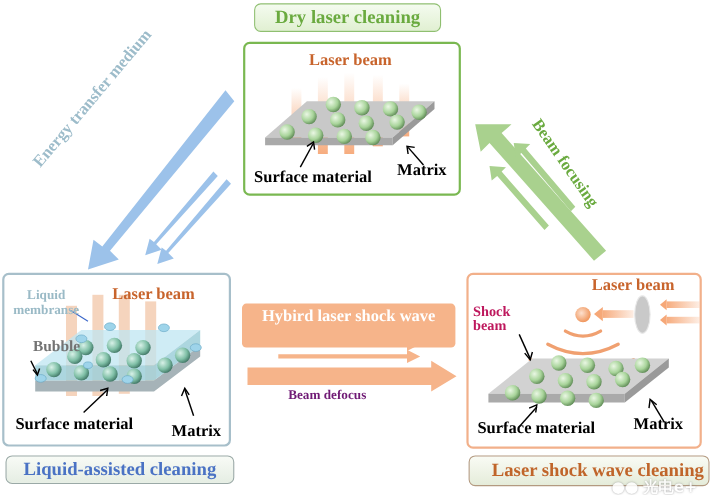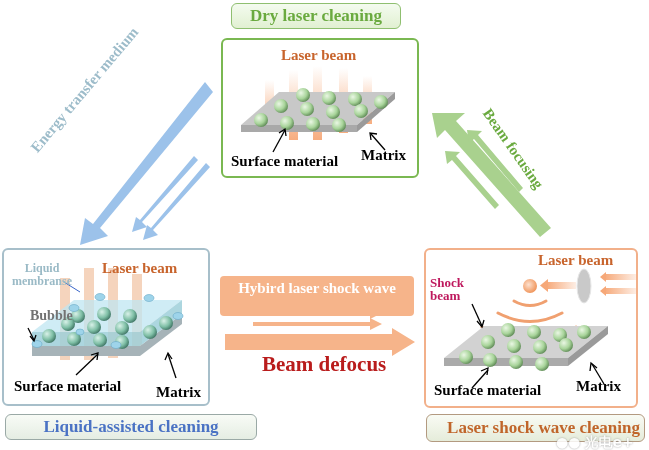--- a/index.html
+++ b/index.html
@@ -162,24 +162,24 @@
   <div class="lbl" style="left:8px;top:12px;font-size:12px;color:#9abac6;text-align:center;line-height:13px;">
     <div>Liquid</div>
     <div>membranse</div>
   </div>
   <div class="lbl" style="left:98px;top:10px;font-size:15px;color:#c8642c;">Laser beam</div>
   <div class="lbl" style="left:2px;top:58px;font-size:14px;color:#737373;margin-left:24px;">Bubble</div>
   <div class="lbl" style="left:10px;top:128px;font-size:15px;color:#000;">Surface material</div>
   <div class="lbl" style="left:152px;top:134px;font-size:15px;color:#000;">Matrix</div>
 </div>
 
-<div class="title-box" style="left:5px;top:414px;width:252px;height:26px;border:1.5px solid #9aa9a6;background:linear-gradient(#f8fbf6,#e5ede3);color:#4a72c4;font-size:17px;line-height:23px;">Liquid-assisted cleaning</div>
+<div class="title-box" style="left:5px;top:414px;width:208px;height:26px;border:1.5px solid #9aa9a6;background:linear-gradient(#f8fbf6,#e5ede3);color:#4a72c4;font-size:17px;line-height:23px;">Liquid-assisted cleaning</div>
 
 <div class="title-box" style="left:220px;top:276px;width:194px;height:40px;background:#f6b48a;color:#ffffff;font-size:15px;line-height:24px;border-radius:4px;">Hybird laser shock wave</div>
-<div class="lbl" style="left:262px;top:352px;font-size:21px;color:#b91c1c;">Beam defocus</div>
+<div class="lbl" style="left:262px;top:352px;font-size:12px;color:#701a75;">Beam defocus</div>
 
 <div class="panel" style="left:424px;top:248px;width:214px;height:160px;border:2.5px solid #f2b08a;">
   <svg width="214" height="160" viewBox="0 0 214 160">
 
     <g>
       <rect x="180" y="24" width="30" height="6" fill="url(#beamGradH)"></rect>
       <polygon points="180,22 174,27 180,32" fill="#f6a878"></polygon>
       <rect x="180" y="38" width="30" height="6" fill="url(#beamGradH)"></rect>
       <polygon points="180,36 174,41 180,46" fill="#f6a878"></polygon>
       <rect x="122" y="32" width="28" height="7" fill="url(#beamGradH)"></rect>

